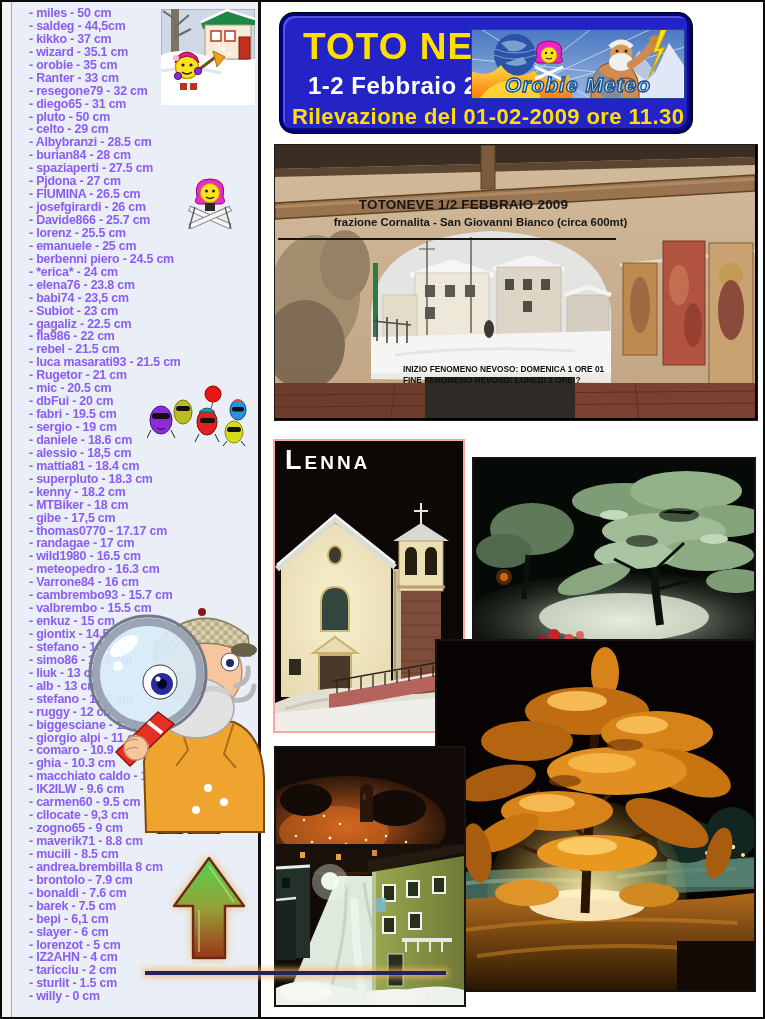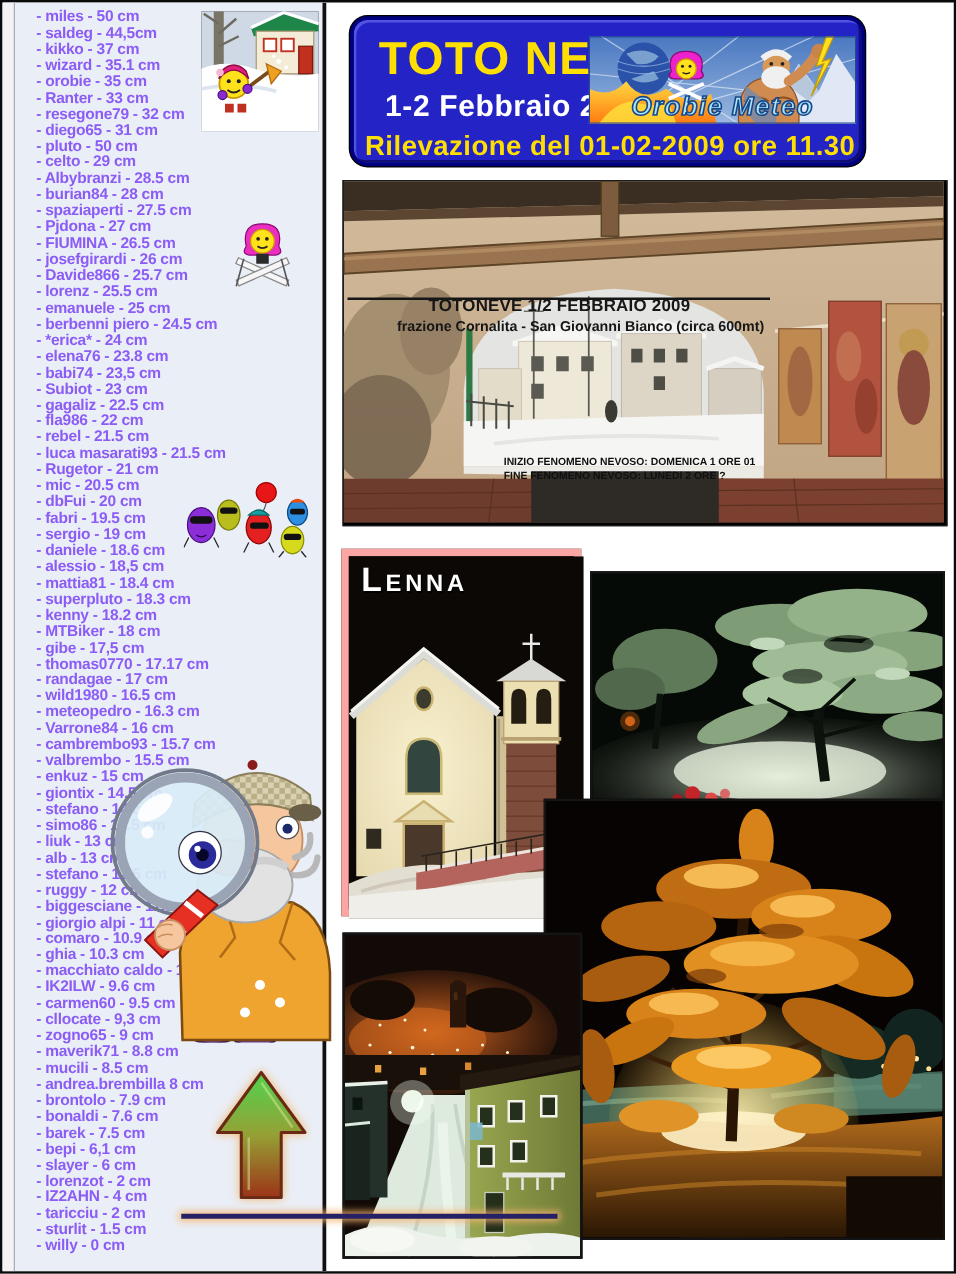--- a/index.html
+++ b/index.html
@@ -19,26 +19,26 @@
               border:3px solid #00007e;border-radius:14px;box-shadow:0 0 0 1px #000, inset 2px 2px 0 rgba(120,120,255,.55), inset -2px -2px 0 rgba(0,0,60,.6);
               box-sizing:border-box;}
   .hb-title{position:absolute;left:20px;top:10px;font-size:37px;font-weight:bold;color:#ffdf00;letter-spacing:1px;}
   .hb-date{position:absolute;left:25px;top:56px;font-size:24px;font-weight:bold;color:#ffffff;letter-spacing:.5px;}
   .hb-survey{position:absolute;left:9px;top:88px;font-size:22px;font-weight:bold;color:#ffdf00;letter-spacing:.4px;}
   .hb-logo{position:absolute;right:4px;top:13px;width:214px;height:70px;}
   
   .photo{position:absolute;background:#000;}
   .photo svg{display:block;}
   .arch{left:272px;top:142px;width:482px;height:275px;border:1px solid #1a1a1a;z-index:0;}
-  .lenna{left:271px;top:437px;width:192px;height:294px;border:6px solid #fca5a5;box-sizing:border-box;z-index:1;}
+  .lenna{left:271px;top:437px;width:192px;height:294px;border:2px solid #fca5a5;box-sizing:border-box;z-index:1;}
   .dtree{left:470px;top:455px;width:284px;height:188px;border:2px solid #141414;box-sizing:border-box;z-index:2;}
   .otree{left:433px;top:637px;width:321px;height:353px;border:2px solid #141414;box-sizing:border-box;z-index:3;}
   .street{left:272px;top:744px;width:192px;height:261px;border:2px solid #141414;box-sizing:border-box;z-index:4;}
   
-  .arch-txt{position:absolute;left:0;width:345px;text-align:center;color:#161616;font-weight:bold;z-index:5;margin-top:40px;}
+  .arch-txt{position:absolute;left:16px;width:345px;text-align:center;color:#161616;font-weight:bold;z-index:5;}
   .arch-t1{top:52px;font-size:13.5px;letter-spacing:.2px;}
   .arch-t2{top:71px;font-size:11.4px;padding-left:17px;}
   .arch-ul{position:absolute;left:3px;top:93px;width:338px;height:2px;background:#161616;z-index:5;}
   .arch-note{position:absolute;left:128px;top:219px;font-size:8.3px;font-weight:bold;color:#101010;line-height:11px;z-index:5;text-align:left;}
   .lenna-cap{position:absolute;left:10px;top:4px;color:#ffffff;font-weight:900;font-size:27px;
              font-variant:small-caps;letter-spacing:3px;text-shadow:1px 1px 0 #000;z-index:2;}
   
   .mline{position:absolute;left:143px;top:969px;width:301px;height:4px;background:#262064;z-index:6;
          box-shadow:0 0 6px 2px rgba(246,180,110,.85);}
   .mtext{position:absolute;left:452px;top:936px;z-index:7;font-weight:bold;font-size:47px;color:#262064;
@@ -118,21 +118,21 @@
         <div class="srow">- cllocate - 9,3 cm</div>
         <div class="srow">- zogno65 - 9 cm</div>
         <div class="srow">- maverik71 - 8.8 cm</div>
         <div class="srow">- mucili - 8.5 cm</div>
         <div class="srow">- andrea.brembilla 8 cm</div>
         <div class="srow">- brontolo - 7.9 cm</div>
         <div class="srow">- bonaldi - 7.6 cm</div>
         <div class="srow">- barek - 7.5 cm</div>
         <div class="srow">- bepi - 6,1 cm</div>
         <div class="srow">- slayer - 6 cm</div>
-        <div class="srow">- lorenzot - 2 cm</div>
+        <div class="srow">- lorenzot - 5 cm</div>
         <div class="srow">- IZ2AHN - 4 cm</div>
         <div class="srow">- taricciu - 2 cm</div>
         <div class="srow">- sturlit - 1.5 cm</div>
         <div class="srow">- willy - 0 cm</div>
       </div>
   </div>
 
   <svg class="sprite" style="left:159px;top:7px" width="94" height="96" viewBox="0 0 94 96">
     <rect width="94" height="96" fill="#cfd9e6" stroke="#8a8f98"></rect>
     <rect x="10" y="0" width="8" height="48" fill="#7a7466"></rect>

